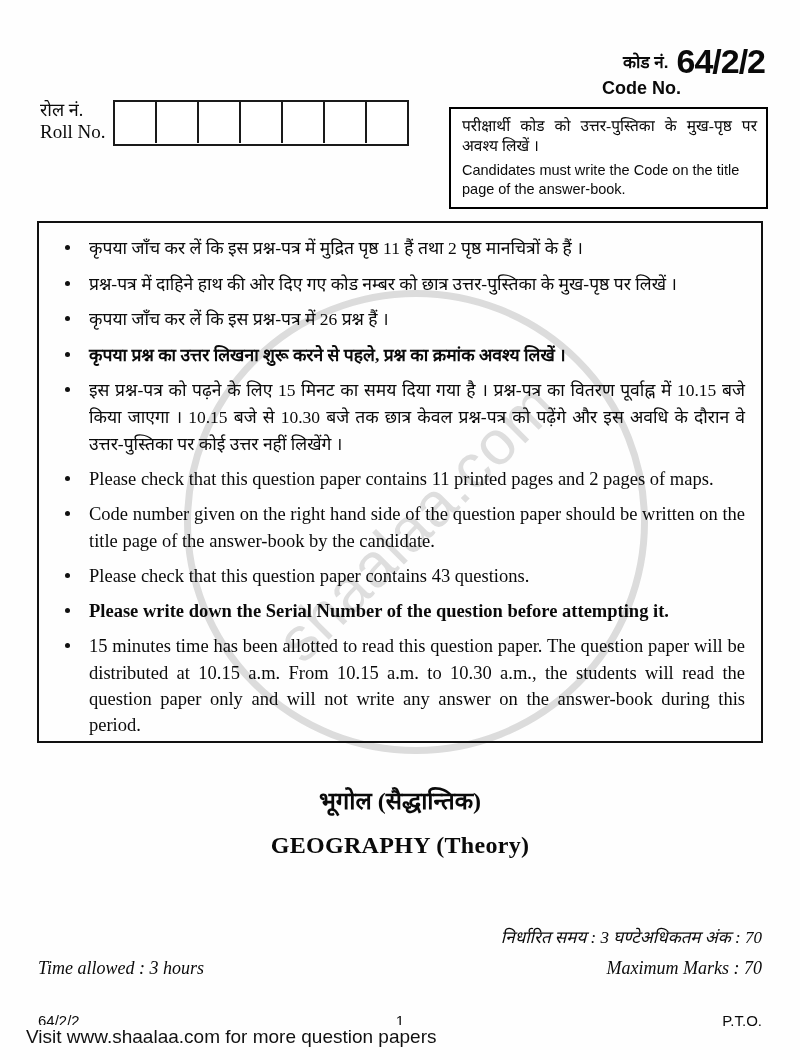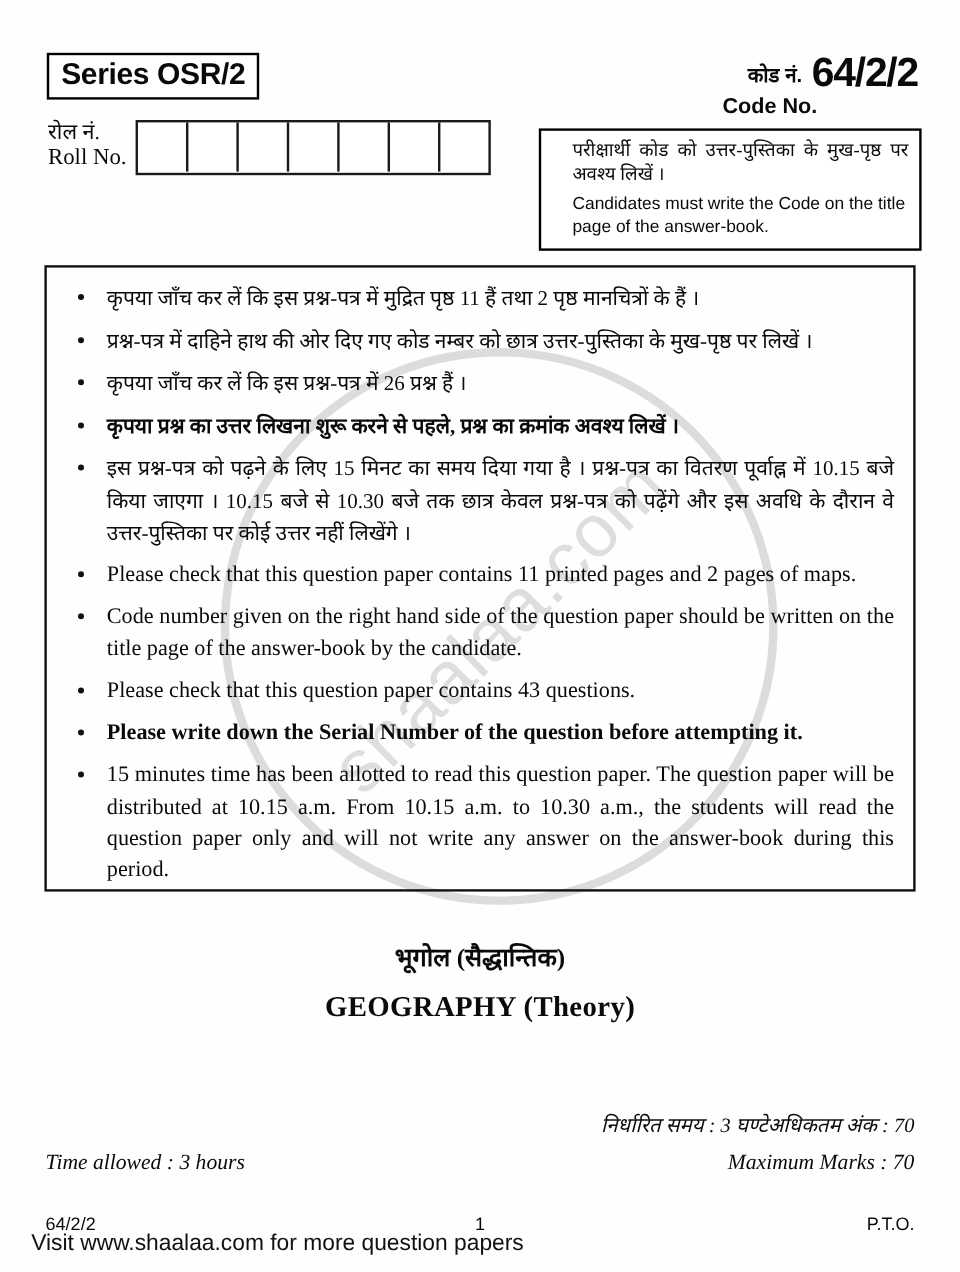--- a/index.html
+++ b/index.html
@@ -119,21 +119,21 @@
   }
 
   #code-note {
     position: absolute;
     left: 449px;
     top: 107px;
     width: 319px;
     box-sizing: border-box;
     border: 2px solid #000;
     background: #fff;
-    padding: 7px 9px 8px 26px;
+    padding: 7px 9px 8px 11px;
     font-family: "Liberation Sans", sans-serif;
     font-size: 14.5px;
     line-height: 1.32;
   }
   #code-note .hi {
     font-family: "Liberation Serif", serif;
     font-size: 15.5px;
     text-align: justify;
     margin-bottom: 4px;
   }
@@ -189,21 +189,21 @@
   
   #subject {
     position: absolute;
     left: 0;
     top: 783px;
     width: 800px;
     text-align: center;
   }
   #subject .hi {
     font-family: "Liberation Serif", serif;
-    font-size: 21px;
+    font-size: 24px;
     font-weight: bold;
     margin-bottom: 16px;
   }
   #subject .en {
     font-family: "Liberation Serif", serif;
     font-size: 24px;
     font-weight: bold;
     letter-spacing: 0.3px;
   }
 
@@ -255,23 +255,20 @@
 </style>
 </head>
 <body>
 
 <div id="page">
 
   <div id="watermark">
     <div id="watermark-text">shaalaa.com</div>
   </div>
 
-  <div id="series-box">
-    <span>Series OSR/2</span>
-  </div>
 
   <div id="rollno-wrap">
     <div id="rollno-labels">
       <span class="hi">रोल नं.</span>
       <span class="en">Roll No.</span>
     </div>
     <div id="rollno-grid">
       <div class="cell"></div>
       <div class="cell"></div>
       <div class="cell"></div>

